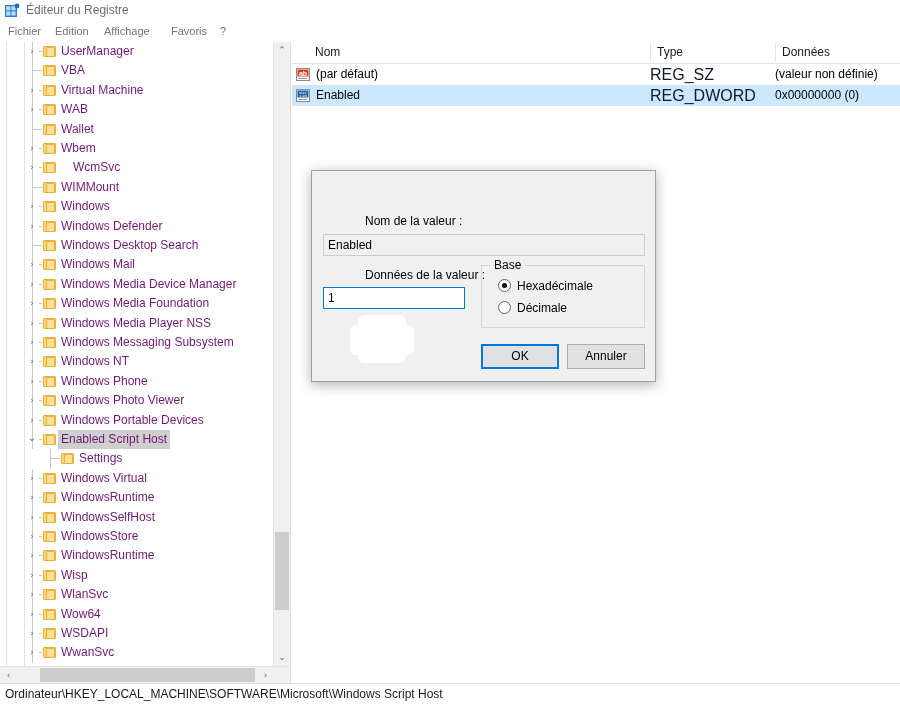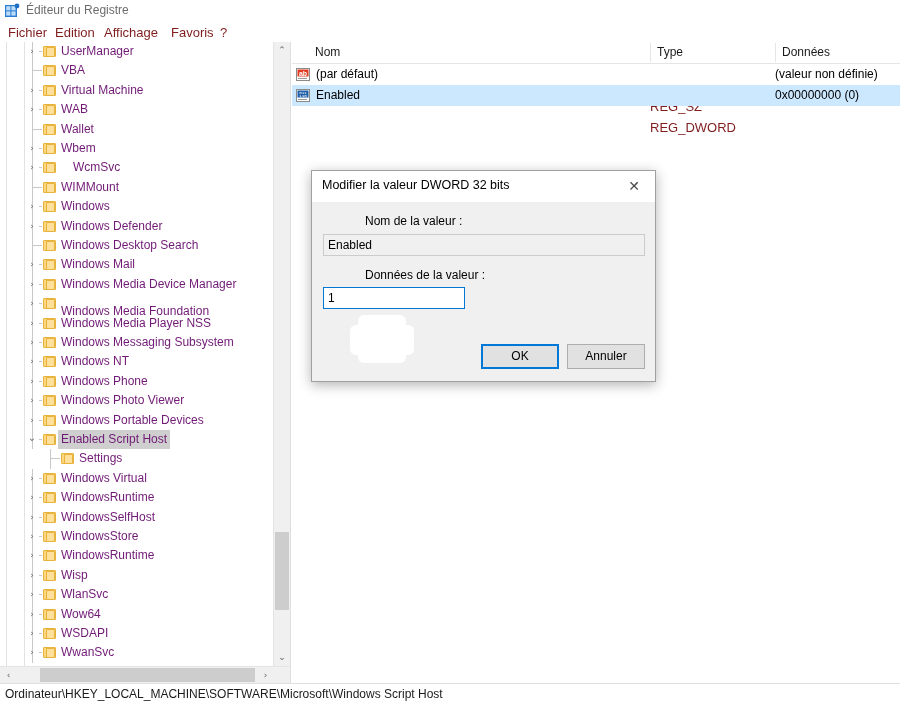--- a/index.html
+++ b/index.html
@@ -12,21 +12,21 @@
   }
   #app{position:relative;width:900px;height:705px;}
 
   
   .titlebar{position:absolute;left:0;top:0;width:900px;height:22px;background:#ffffff;}
   .titlebar .ico{position:absolute;left:4px;top:3px;width:16px;height:16px;}
   .titlebar .ttl{position:absolute;left:26px;top:3px;font-size:12px;color:#6d6d6d;}
 
   
   .menubar{position:absolute;left:0;top:22px;width:900px;height:20px;background:#ffffff;}
-  .menuitem{position:absolute;top:3px;font-size:13px;color:#7f1d1d;padding:0 2px;white-space:nowrap;}
+  .menuitem{position:absolute;top:3px;font-size:11px;color:#737373;padding:0 2px;white-space:nowrap;}
 
   
   .client{position:absolute;left:0;top:42px;width:900px;height:641px;background:#ffffff;}
 
   
   .treepane{position:absolute;left:0;top:0;width:291px;height:641px;background:#fff;
             border-right:1px solid #dfdfdf;box-sizing:border-box;overflow:hidden;}
   .vline{position:absolute;top:0;width:1px;height:641px;background:#e2e2e2;}
   .treeview{position:absolute;left:25px;top:0;right:0;bottom:0;overflow:hidden;}
 
@@ -62,21 +62,21 @@
 
   
   .listpane{position:absolute;left:292px;top:0;width:608px;height:641px;background:#fff;overflow:hidden;}
   .lheader{position:absolute;left:0;top:0;width:608px;height:21px;background:#fff;border-bottom:1px solid #e5e5e5;}
   .lheader .hcell{position:absolute;top:0;height:20px;line-height:20px;font-size:12px;color:#1b1b1b;
                   padding-left:7px;box-sizing:border-box;}
   .hsep{position:absolute;top:1px;width:1px;height:19px;background:#e5e5e5;}
   .lrow{position:absolute;left:0;width:608px;height:21px;line-height:21px;}
   .lrow.sel{background:#cce8ff;}
   .lrow .c-name{position:absolute;left:24px;font-size:12px;color:#000;}
-  .lrow .c-type{position:absolute;left:358px;font-size:13px;color:#7f1d1d;margin-top:32px;}
+  .lrow .c-type{position:absolute;left:358px;font-size:16px;color:#0f172a;}
   .lrow .c-data{position:absolute;left:483px;font-size:12px;color:#000;}
   .lrow .vicon{position:absolute;left:4px;top:3px;width:15px;height:15px;}
 
   
   .statusbar{position:absolute;left:0;top:683px;width:900px;height:22px;background:#fff;
              border-top:1px solid #dfdfdf;box-sizing:border-box;}
   .statusbar .txt{position:absolute;left:5px;top:3px;font-size:12px;color:#1b1b1b;}
 
   
   .dlgshadow{position:absolute;left:311px;top:170px;width:345px;height:212px;
@@ -305,21 +305,21 @@
           <div class="trow" style="position: absolute; left: 0px; right: 0px; top: 252.2px;">
             <div class="guide-v" style="left: 7px; top: 0px; height: 19.4px;"></div>
             <span class="chev" style="left: 0px;">›</span>
             <div class="guide-h" style="left: 14px; top: 9px; width: 3px;"></div>
             <span class="fold" style="left: 17px;">
               <span class="folder">
                 <span class="back"></span>
                 <span class="front"></span>
               </span>
             </span>
-            <span class="lbl" style="left: 33px; margin-top: 8px;">Windows Media Foundation</span>
+            <span class="lbl" style="left: 33px;">Windows Media Foundation</span>
           </div>
           <div class="trow" style="position: absolute; left: 0px; right: 0px; top: 271.6px;">
             <div class="guide-v" style="left: 7px; top: 0px; height: 19.4px;"></div>
             <span class="chev" style="left: 0px;">›</span>
             <div class="guide-h" style="left: 14px; top: 9px; width: 3px;"></div>
             <span class="fold" style="left: 17px;">
               <span class="folder">
                 <span class="back"></span>
                 <span class="front"></span>
               </span>
@@ -581,35 +581,42 @@
     </div>
   </div>
 
   <div class="statusbar">
     <span class="txt">Ordinateur\HKEY_LOCAL_MACHINE\SOFTWARE\Microsoft\Windows Script Host</span>
   </div>
 
   <div class="dlgshadow"></div>
   <div class="dialog">
 
-    <div class="dlg-title">
-      <span class="t">Modifier la valeur DWORD 32 bits</span>
-      <span class="dlg-close">✕</span>
-    </div>
 
     <div class="dlg-body">
 
       <span class="lbl-s" style="left:11px;top:12px;">Nom de la valeur :</span>
       <div class="tbox ro" style="left:11px;top:32px;width:322px;height:22px;">Enabled</div>
 
       <span class="lbl-s" style="left:11px;top:66px;">Données de la valeur :</span>
       <div class="tbox focus" style="left:11px;top:85px;width:142px;height:22px;">1</div>
 
       <div class="blob" style="left:46px;top:113px;width:48px;height:48px;border-radius:6px;"></div>
       <div class="blob" style="left:38px;top:123px;width:64px;height:30px;border-radius:6px;"></div>
 
+      <div class="groupbox" style="left:169px;top:63px;width:164px;height:63px;">
+        <span class="gtitle">Base</span>
+        <div class="radio on" style="left:16px;top:12px;">
+          <span class="dot"></span>
+          <span class="rlbl">Hexadécimale</span>
+        </div>
+        <div class="radio" style="left:16px;top:34px;">
+          <span class="dot"></span>
+          <span class="rlbl">Décimale</span>
+        </div>
+      </div>
 
       <div class="btn default" style="left:169px;top:142px;width:78px;">OK</div>
       <div class="btn" style="left:255px;top:142px;width:78px;">Annuler</div>
     </div>
   </div>
 
 </div>
 
 </body></html>

